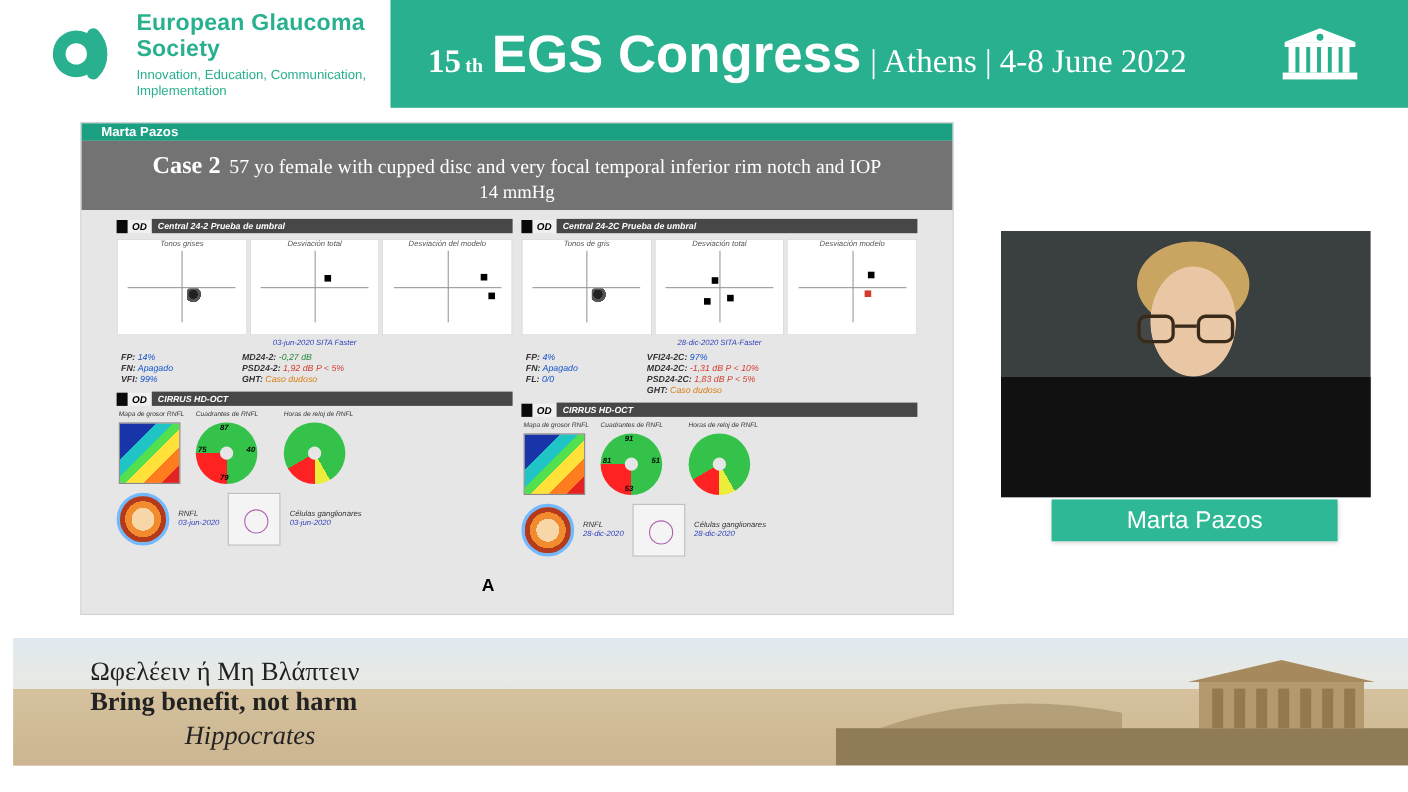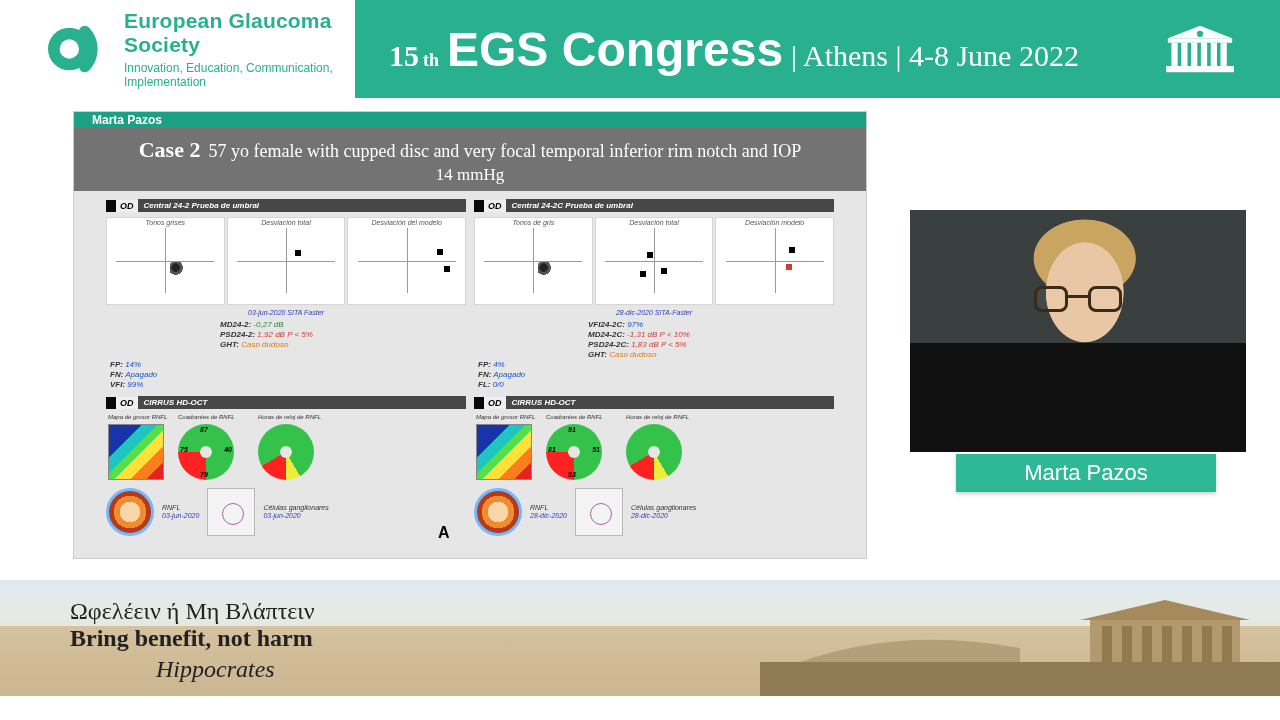--- a/index.html
+++ b/index.html
@@ -159,21 +159,21 @@
   }
   .vf-label { position: absolute; top: 1px; width: 100%; text-align: center; font-size: 7px; color: #555; }
   .vf-date { text-align: center; font-size: 7px; color: #2a3db8; margin-top: 2px; }
   .stats-row {
     display: flex;
     gap: 20px;
     font-size: 8px;
     margin: 2px 2px 4px 4px;
     line-height: 1.25;
   }
-  .stats-row .c1 { width: 90px; margin-top: 40px; }
+  .stats-row .c1 { width: 90px; }
   .stats-row b { font-weight: 700; }
   .red { color: #d23c2e; }
   .blue { color: #1453c8; }
   .orange { color: #d97b10; }
   .green { color: #268a3a; }
 
   .oct-grid {
     display: grid;
     grid-template-columns: 60px 70px 80px;
     gap: 4px 10px;
@@ -267,21 +267,21 @@
     color: #fff;
     text-align: center;
     padding: 6px 0;
     font-size: 22px;
     box-shadow: 0 2px 4px rgba(0,0,0,0.2);
   }
 
   
   .footer {
     position: absolute;
-    left: 0; right: 0; top: 580px; height: 116px;
+    left: 12px; right: 0; top: 580px; height: 116px;
     background:
       linear-gradient(180deg, rgba(255,255,255,0) 0%, rgba(255,235,200,0.25) 30%, rgba(210,180,140,0.35) 100%),
       linear-gradient(180deg, #dfe9ef 0 40%, #c9b693 40% 100%);
     overflow: hidden;
   }
   .skyline {
     position: absolute; right: 0; bottom: 0; width: 520px; height: 120px;
   }
   .quote-block {
     position: absolute;

